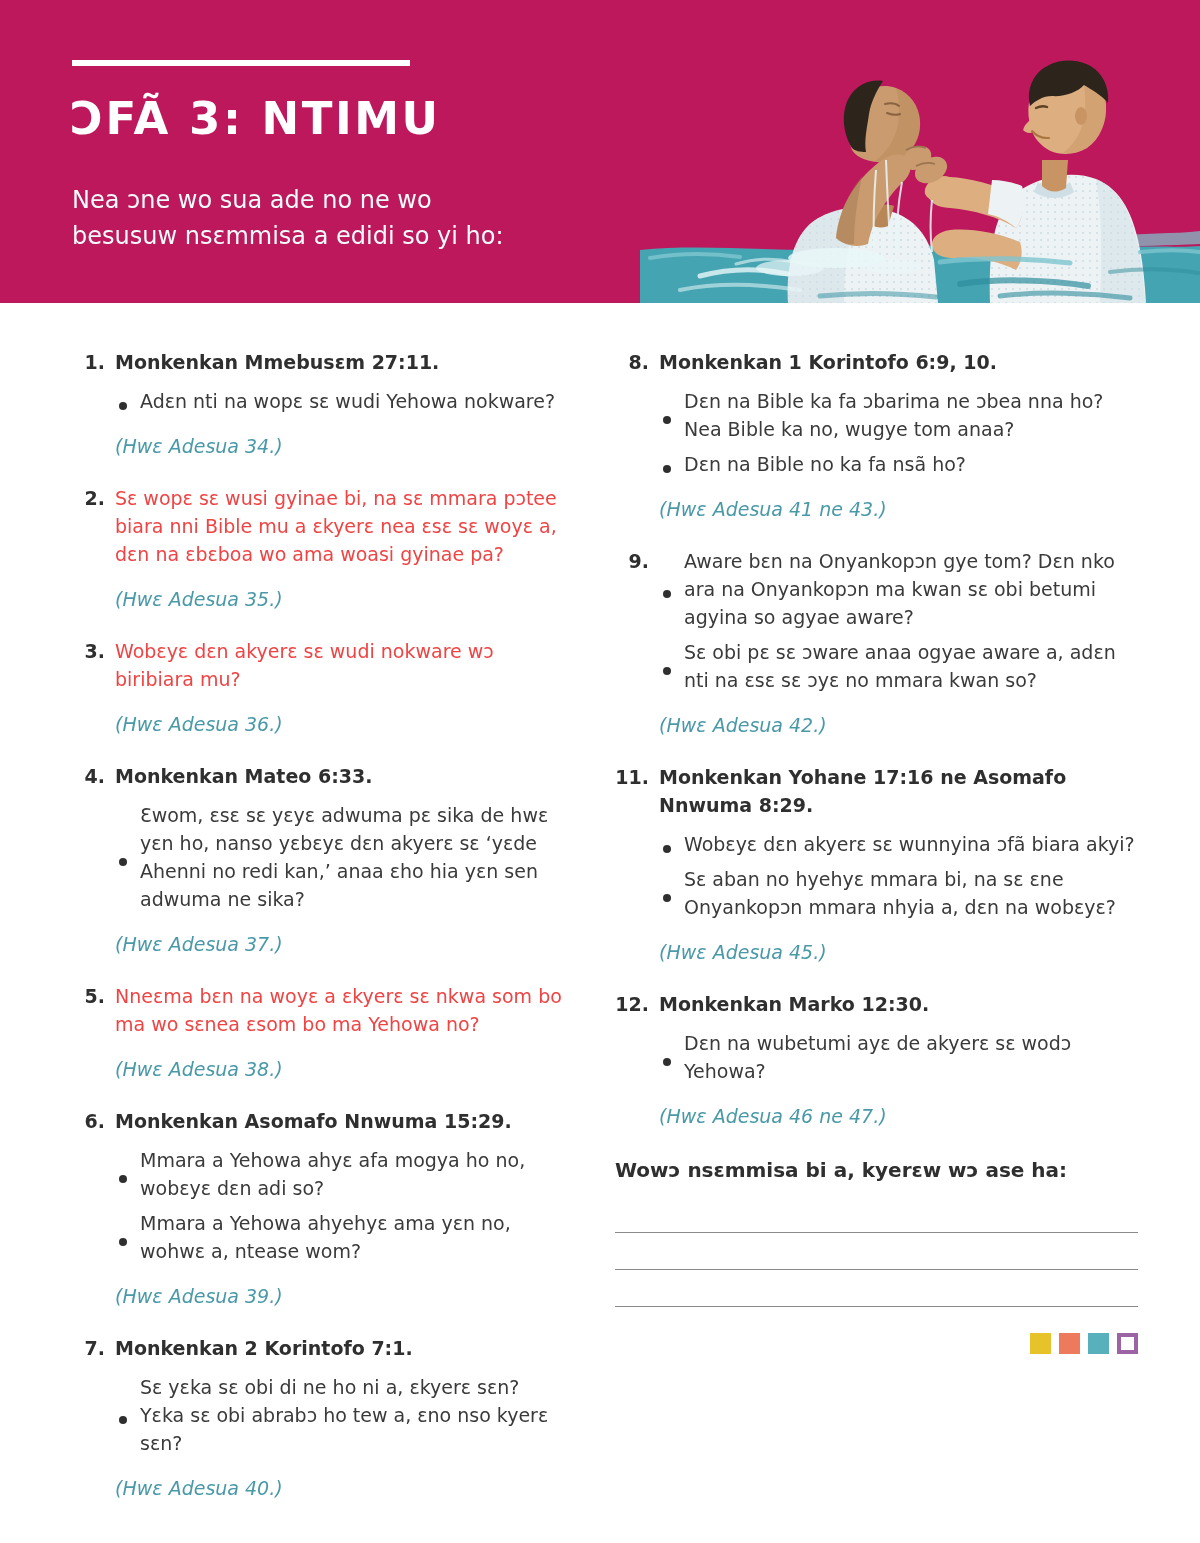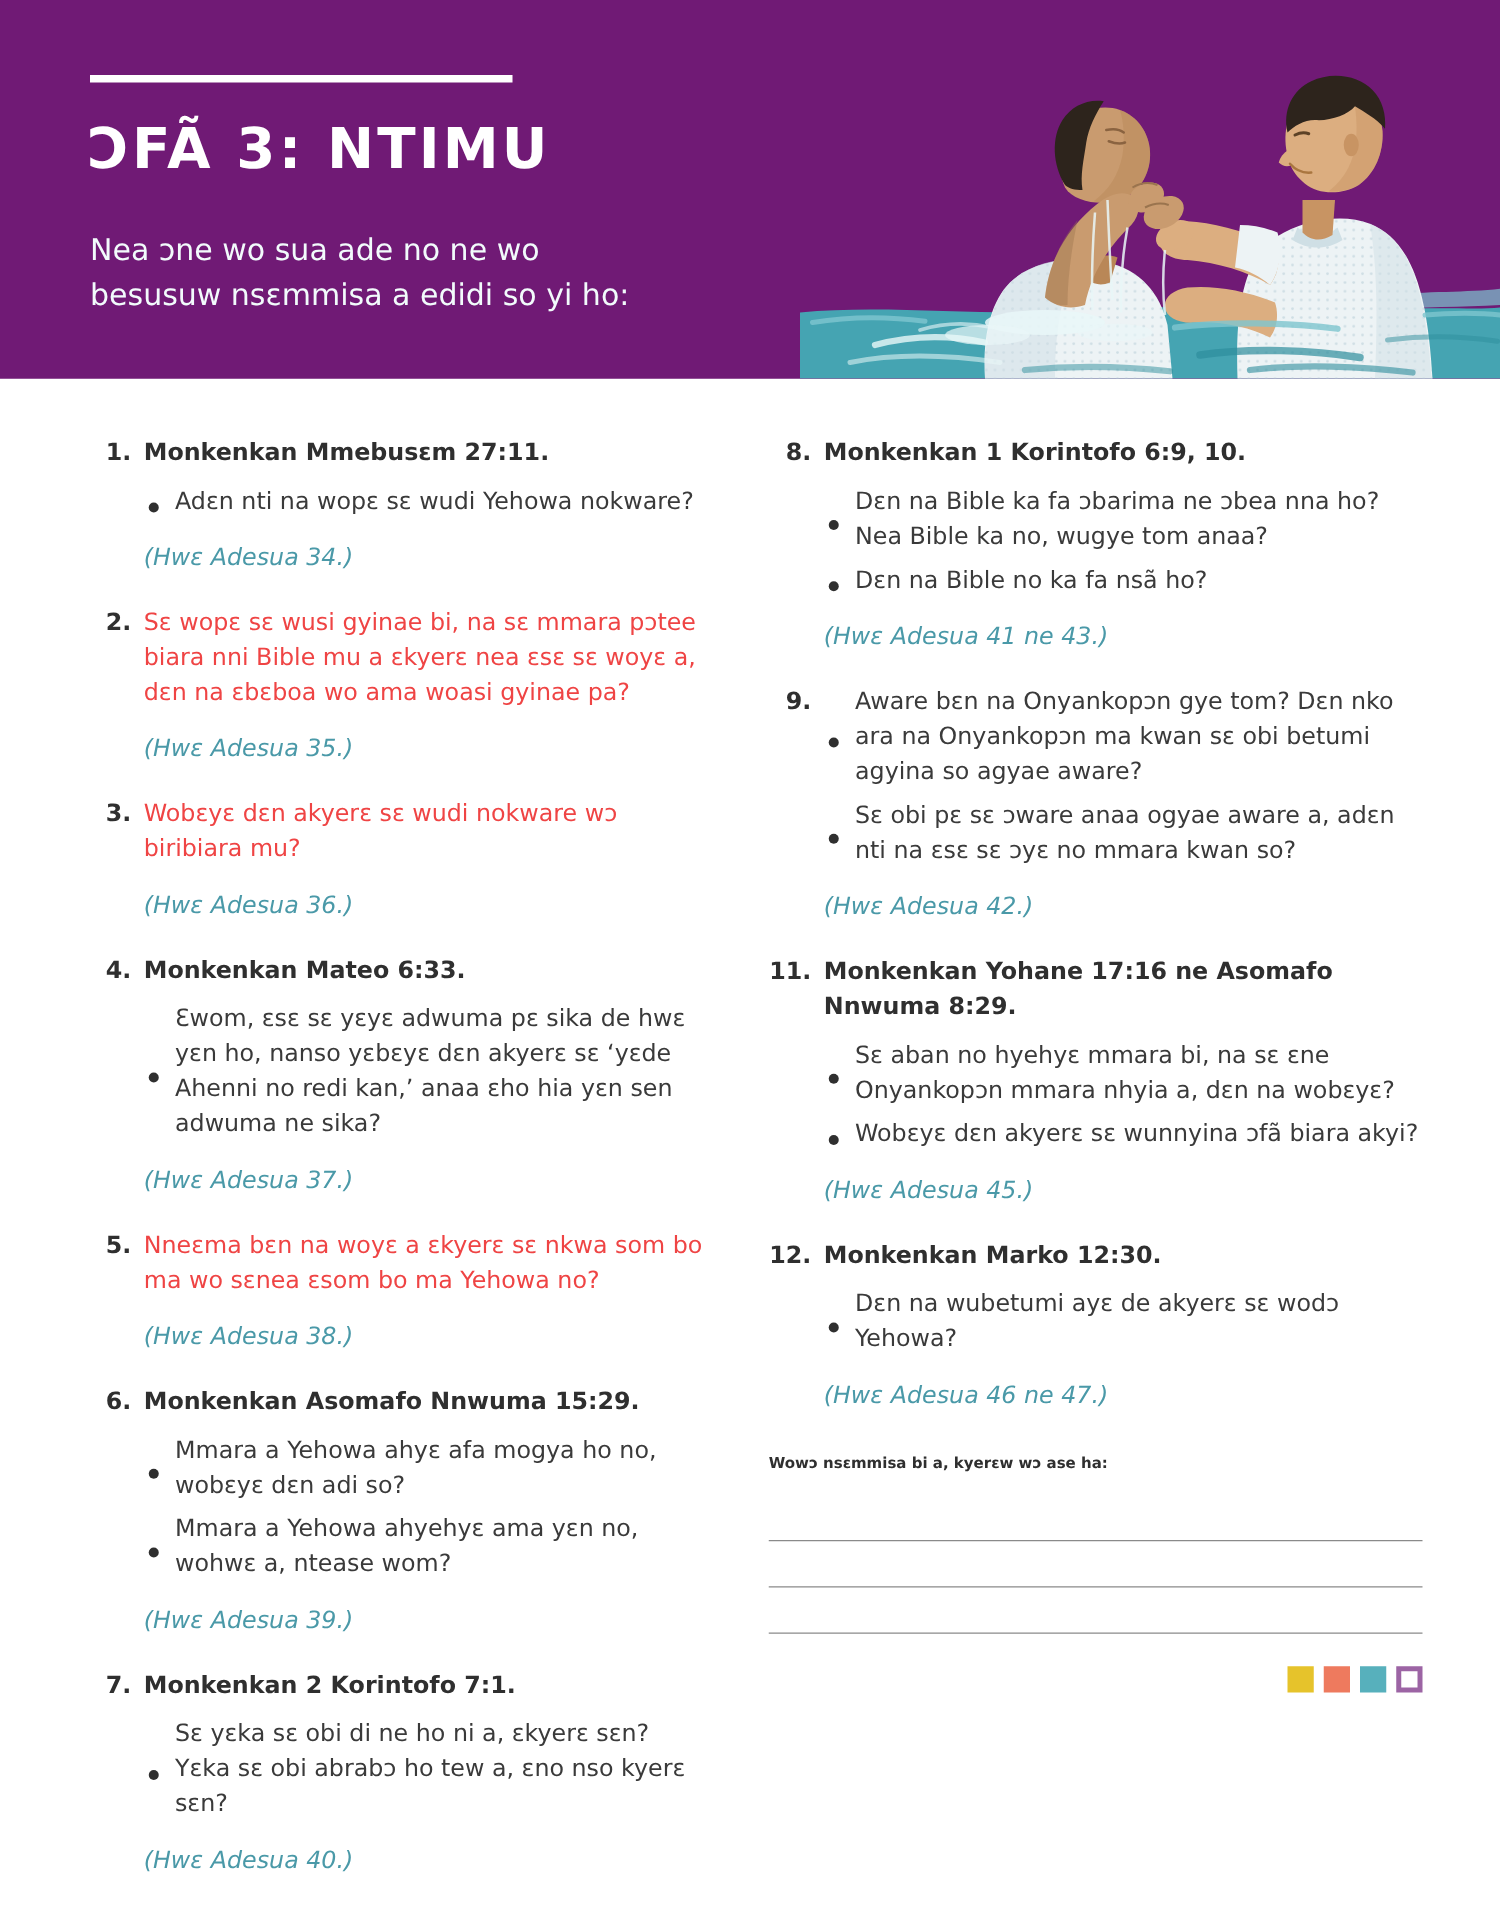--- a/index.html
+++ b/index.html
@@ -1,20 +1,20 @@
 <!DOCTYPE html>
 <html><head>
 <meta charset="utf-8">
 <style>
   html,body{margin:0;padding:0;background:#ffffff;}
   .page{position:relative;width:1200px;height:1543px;background:#fff;overflow:hidden;
         font-family:"DejaVu Sans","Liberation Sans",sans-serif;color:#333;}
 
   
-  .hero{position:relative;width:1200px;height:303px;background:#701a75;overflow:hidden;}
+  .hero{position:relative;width:1200px;height:303px;background:#be185d;overflow:hidden;}
   .hero-art{position:absolute;right:0;top:0;width:560px;height:303px;display:block;}
   .hero-rule{position:absolute;left:72px;top:60px;width:338px;height:6px;background:#ffffff;}
   .hero-title{position:absolute;left:70px;top:92px;margin:0;color:#ffffff;
               font-size:45px;font-weight:bold;letter-spacing:2.5px;white-space:nowrap;}
   .hero-sub{position:absolute;left:72px;top:182px;margin:0;color:#f2fbfc;
             font-size:24px;line-height:36px;font-weight:400;}
 
   
   .cols{display:flex;padding:45px 0 0 71px;box-sizing:border-box;}
   .col{box-sizing:border-box;}
@@ -28,21 +28,21 @@
   .q-content{flex:1;min-width:0;}
   .q-title{font-weight:bold;color:#2f2f2f;margin-bottom:11px;}
   .q-text{color:#ef4444;}
   .q-bullet{display:flex;margin-bottom:7px;color:#3a3a3a;align-items:center;}
   .dot{flex:none;width:8px;height:8px;border-radius:50%;background:#2f2f2f;
        margin:10px 13px 0 4px;}
   .q-ref{margin-top:17px;font-style:italic;color:#4a99a8;}
 
   
   .write-block{margin-top:26px;}
-  .write-prompt{font-size:12px;font-weight:bold;color:#2f2f2f;line-height:28px;}
+  .write-prompt{font-size:20px;font-weight:bold;color:#2f2f2f;line-height:28px;}
   .write-line{height:36px;border-bottom:1.5px solid #8a8a8a;}
   .write-line.first{margin-top:12px;}
   .swatches{display:flex;justify-content:flex-end;gap:8px;margin-top:26px;}
   .swatch{width:21px;height:21px;box-sizing:border-box;}
   .swatch.outlined{border:4px solid #9c64a4;background:#fff;}
 </style>
 </head>
 <body>
 
 <div class="page">
@@ -268,25 +268,25 @@
         </div>
 
 
       <div class="q">
           <div class="q-row">
         <div class="q-num">11.</div>
         <div class="q-content">
           <div class="q-title">Monkenkan Yohane 17:16 ne Asomafo Nnwuma 8:29.</div>
           <div class="q-bullet">
                 <span class="dot"></span>
+                <span>Wobɛyɛ dɛn akyerɛ sɛ wunnyina ɔfã biara akyi?</span>
+              </div>
+          <div class="q-bullet">
+                <span class="dot"></span>
                 <span>Sɛ aban no hyehyɛ mmara bi, na sɛ ɛne Onyankopɔn mmara nhyia a, dɛn na wobɛyɛ?</span>
-              </div>
-          <div class="q-bullet">
-                <span class="dot"></span>
-                <span>Wobɛyɛ dɛn akyerɛ sɛ wunnyina ɔfã biara akyi?</span>
               </div>
           <div class="q-ref">(Hwɛ Adesua 45.)</div>
         </div>
           </div>
         </div>
 
       <div class="q">
           <div class="q-row">
         <div class="q-num">12.</div>
         <div class="q-content">

